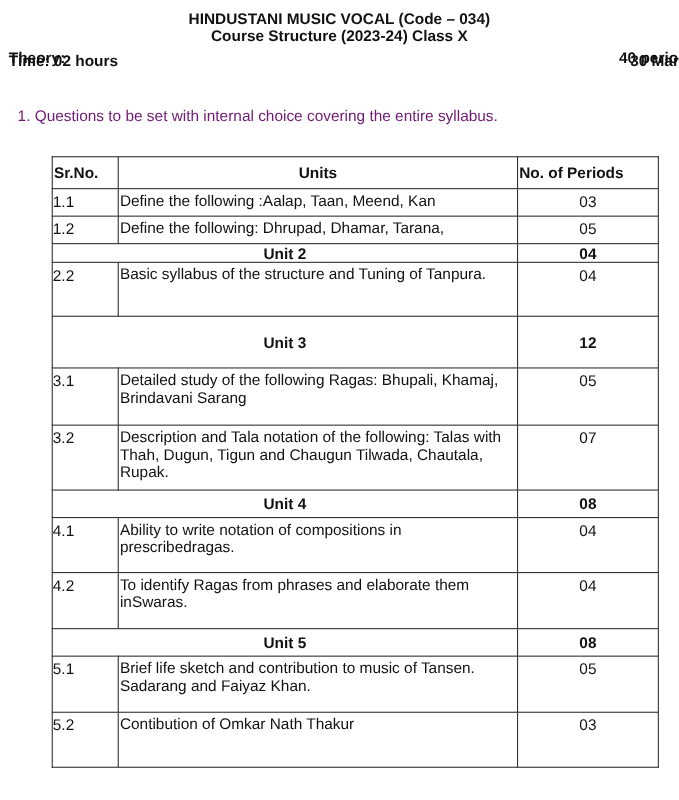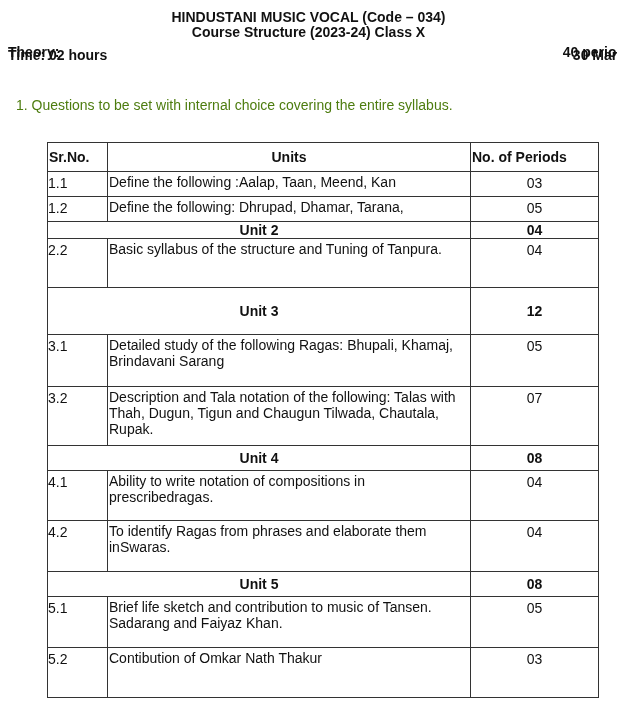--- a/index.html
+++ b/index.html
@@ -49,21 +49,21 @@
     position: relative;
   }
   .m1 { top: 44px; }
   .m2 { top: 47px; }
   .instruction {
     position: absolute;
     left: 16px;
     top: 97px;
     font-size: 14px;
     line-height: 16px;
-    color: #4d7c0f;
+    color: #701a75;
   }
   table.syllabus {
     position: absolute;
     left: 47px;
     top: 142px;
     width: 551px;
     border-collapse: collapse;
     font-size: 14px;
     table-layout: fixed;
   }

